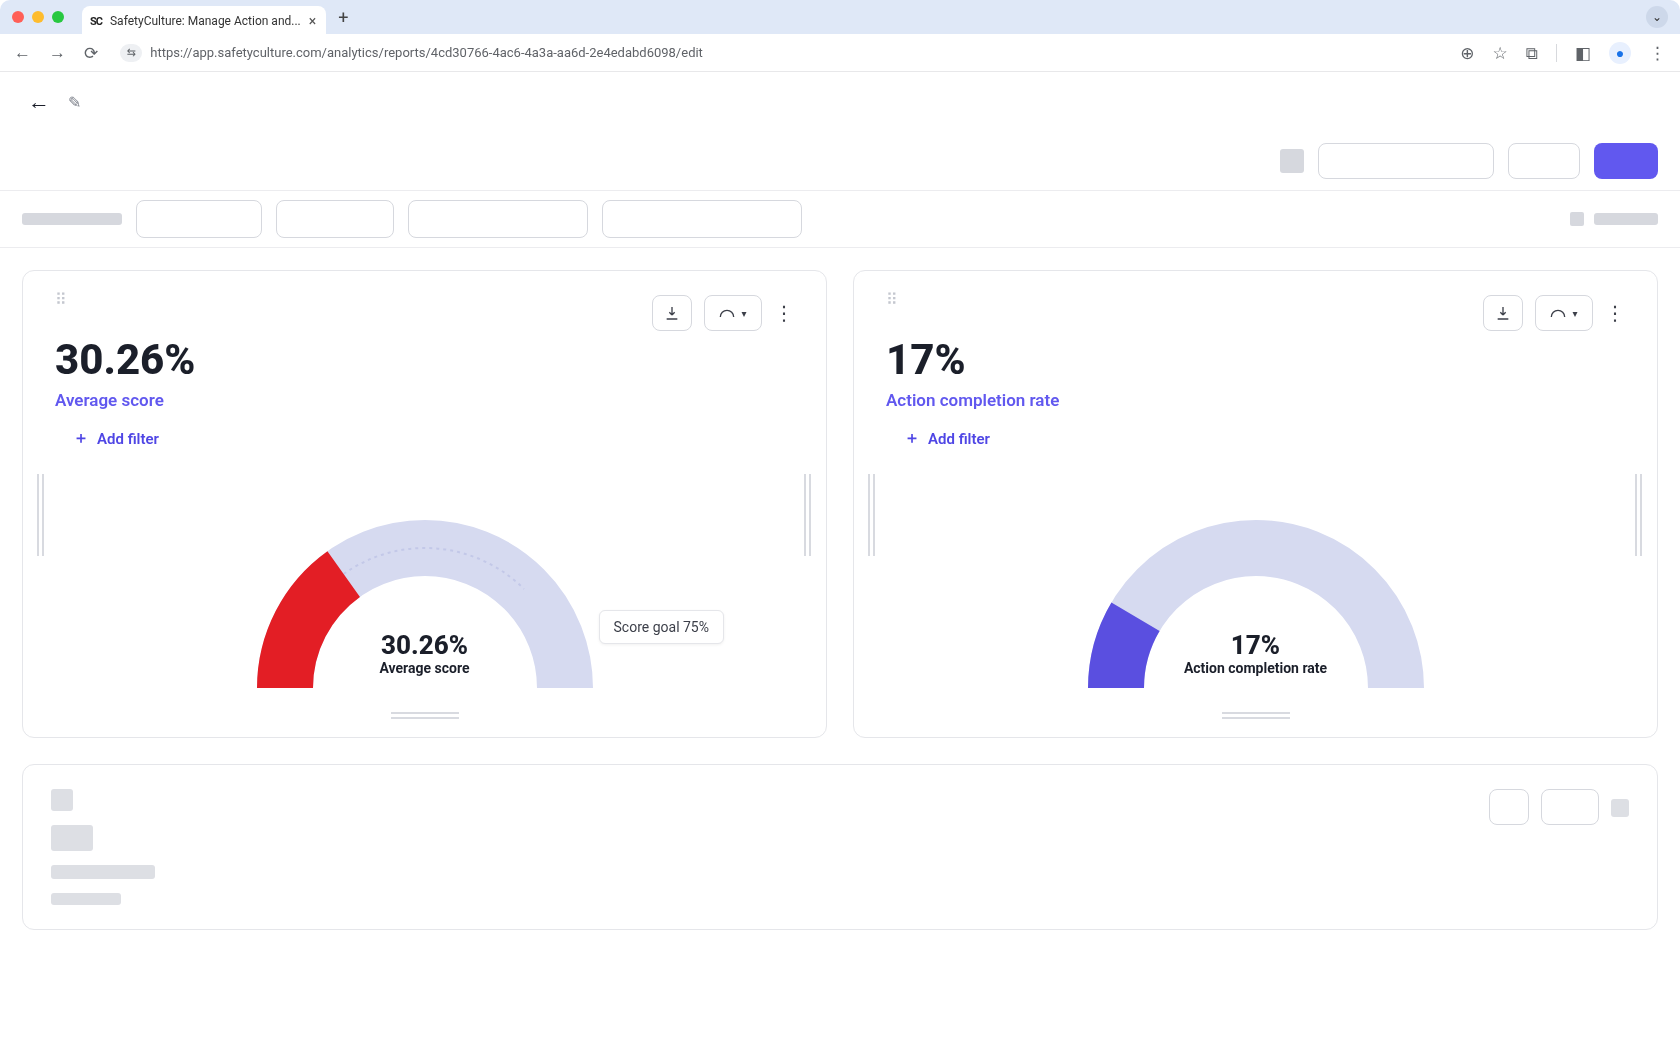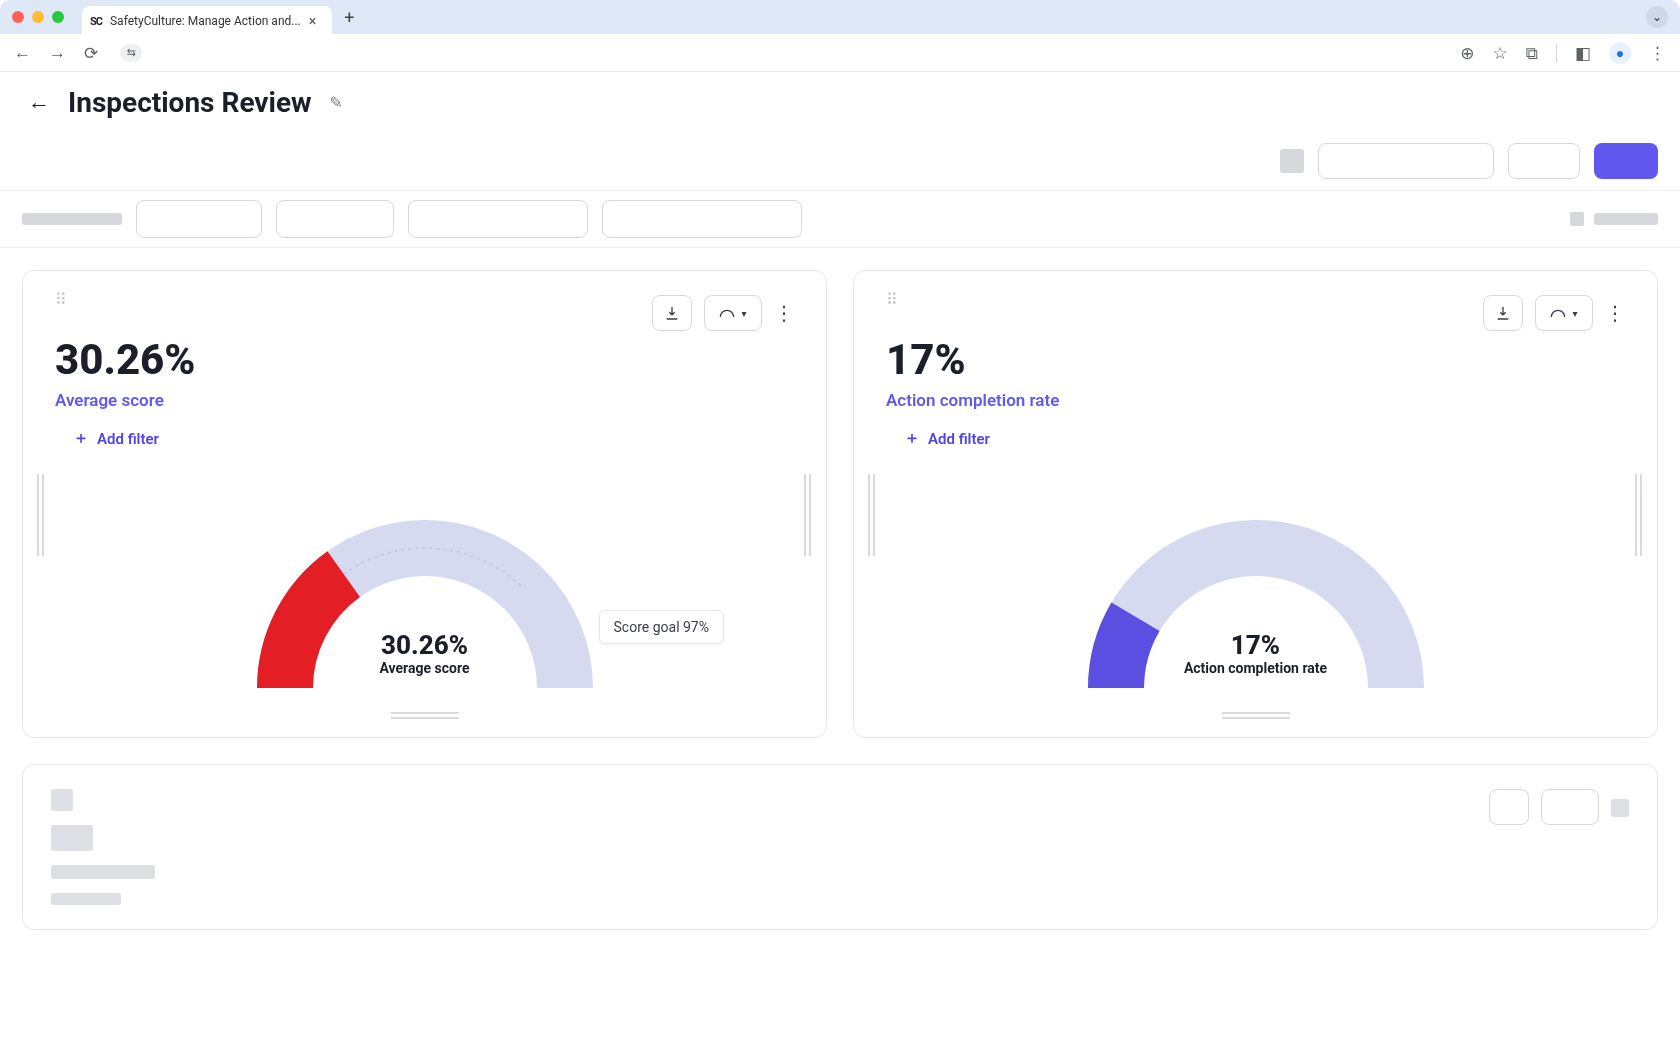--- a/index.html
+++ b/index.html
@@ -10,21 +10,21 @@
     height: 1051px;
     overflow: hidden;
     position: relative;
   }
 
   
   .browser-chrome { background:#dfe8f7; height:34px; display:flex; align-items:center; padding:0 12px; border-top-left-radius:10px; border-top-right-radius:10px; position:relative; }
   .traffic { display:flex; gap:8px; align-items:center; }
   .traffic span { width:12px; height:12px; border-radius:50%; display:inline-block; }
   .t-red{background:#ff5f57;} .t-yel{background:#febc2e;} .t-grn{background:#28c840;}
-  .tab { background:#fff; border-top-left-radius:8px; border-top-right-radius:8px; height:30px; margin-left:18px; padding:0 16px 0 8px; display:flex; align-items:center; gap:8px; font-size:12px; color:#333; position:relative; top:4px; }
+  .tab { background:#fff; border-top-left-radius:8px; border-top-right-radius:8px; height:30px; margin-left:18px; padding:0 10px 0 8px; display:flex; align-items:center; gap:8px; font-size:12px; color:#333; position:relative; top:4px; }
   .tab .favicon { font-weight:700; font-size:11px; color:#222; letter-spacing:-1px;}
   .tab .close { color:#555; font-size:14px; }
   .newtab { margin-left:12px; color:#444; font-size:18px; }
   .chev-down-circle { margin-left:auto; width:22px; height:22px; border-radius:50%; background:#cdd8ea; display:flex; align-items:center; justify-content:center; color:#333; font-size:12px;}
 
   .browser-toolbar { height:38px; background:#fff; border-bottom:1px solid #e8e8ea; display:flex; align-items:center; padding:0 14px; gap:18px; }
   .bt-icon { color:#5f6368; font-size:17px; }
   .url-bar { flex-shrink:0; display:flex; align-items:center; gap:8px; color:#5f6368; font-size:13px; margin-left:4px; }
   .url-bar .proto-chip { background:#eef0f3; border-radius:10px; width:22px; height:18px; display:flex; align-items:center; justify-content:center; font-size:11px;}
   .url-text { color:#606368; }
@@ -116,35 +116,35 @@
   <span class="newtab">+</span>
   <span class="chev-down-circle">⌄</span>
 </div>
 
 <div class="browser-toolbar">
   <span class="bt-icon">←</span>
   <span class="bt-icon">→</span>
   <span class="bt-icon">⟳</span>
   <div class="url-bar">
     <span class="proto-chip">⇆</span>
+    <span class="url-text">https://app.safetyculture.com/analytics/reports/4cd30766-4ac6-4a3a-aa6d-2e4edabd6098/edit</span>
   </div>
   <div class="toolbar-right">
     <span class="bt-icon">⊕</span>
     <span class="bt-icon">☆</span>
     <span class="bt-icon">⧉</span>
     <span class="divider"></span>
     <span class="bt-icon">◧</span>
     <span class="profile-dot">●</span>
     <span class="bt-icon">⋮</span>
   </div>
 </div>
 
 <div class="page-header">
   <span class="back">←</span>
-  <span class="page-title">Inspections Review</span>
   <span class="edit-pencil">✎</span>
 </div>
 
 <div class="action-bar">
   <div class="skeleton-sq-sm"></div>
   <button class="btn-outline w-lg"></button>
   <button class="btn-outline w-sm"></button>
   <button class="btn-primary"></button>
 </div>
 
@@ -202,21 +202,21 @@
 
         <path d="M 30 170 A 140 140 0 0 1 268.99 70.99" fill="none" stroke="#c3c8e8" stroke-width="2" stroke-dasharray="3 4"></path>
 
         <path d="M 30 170 A 140 140 0 0 1 88.7 56.1" fill="none" stroke="#e31e25" stroke-width="56"></path>
       </svg>
       <div class="gauge-center-text">
         <div class="v">30.26%</div>
         <div class="l">Average score</div>
       </div>
       <div class="tooltip" style="right:70px; bottom:54px;">
-        <span>Score goal 97%</span>
+        <span>Score goal 75%</span>
       </div>
     </div>
     <div class="card-bottom-handle">
         <span></span>
         <span></span>
       </div>
   </div>
 
   <div class="card">
     <div class="card-top">

